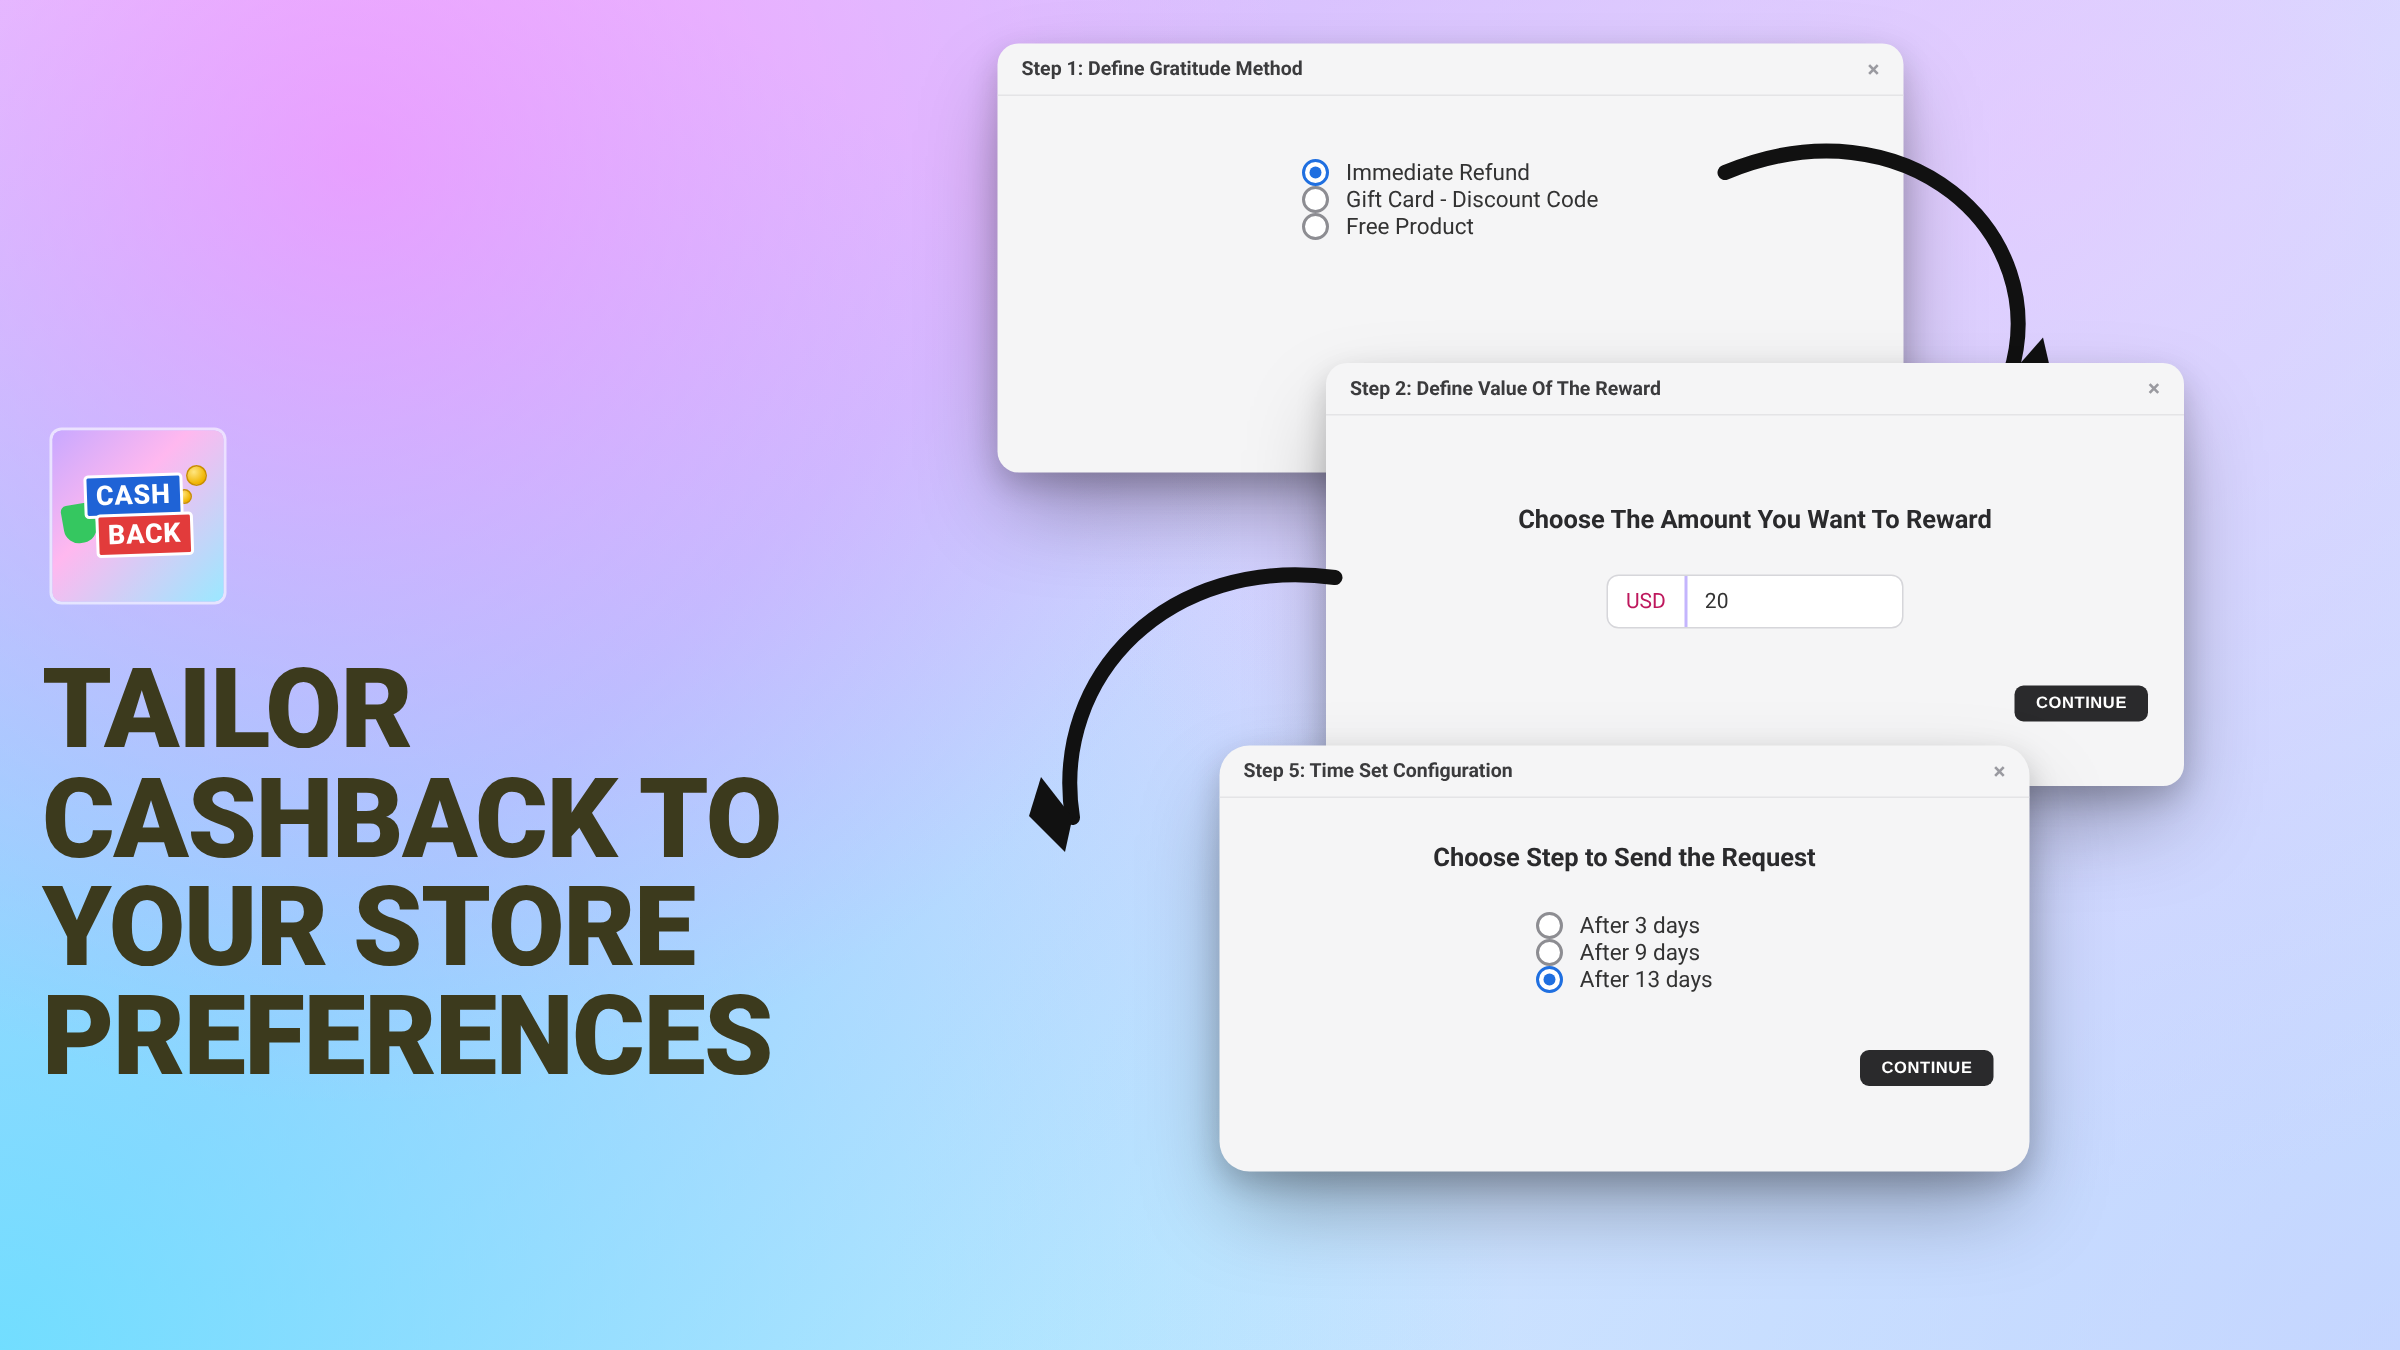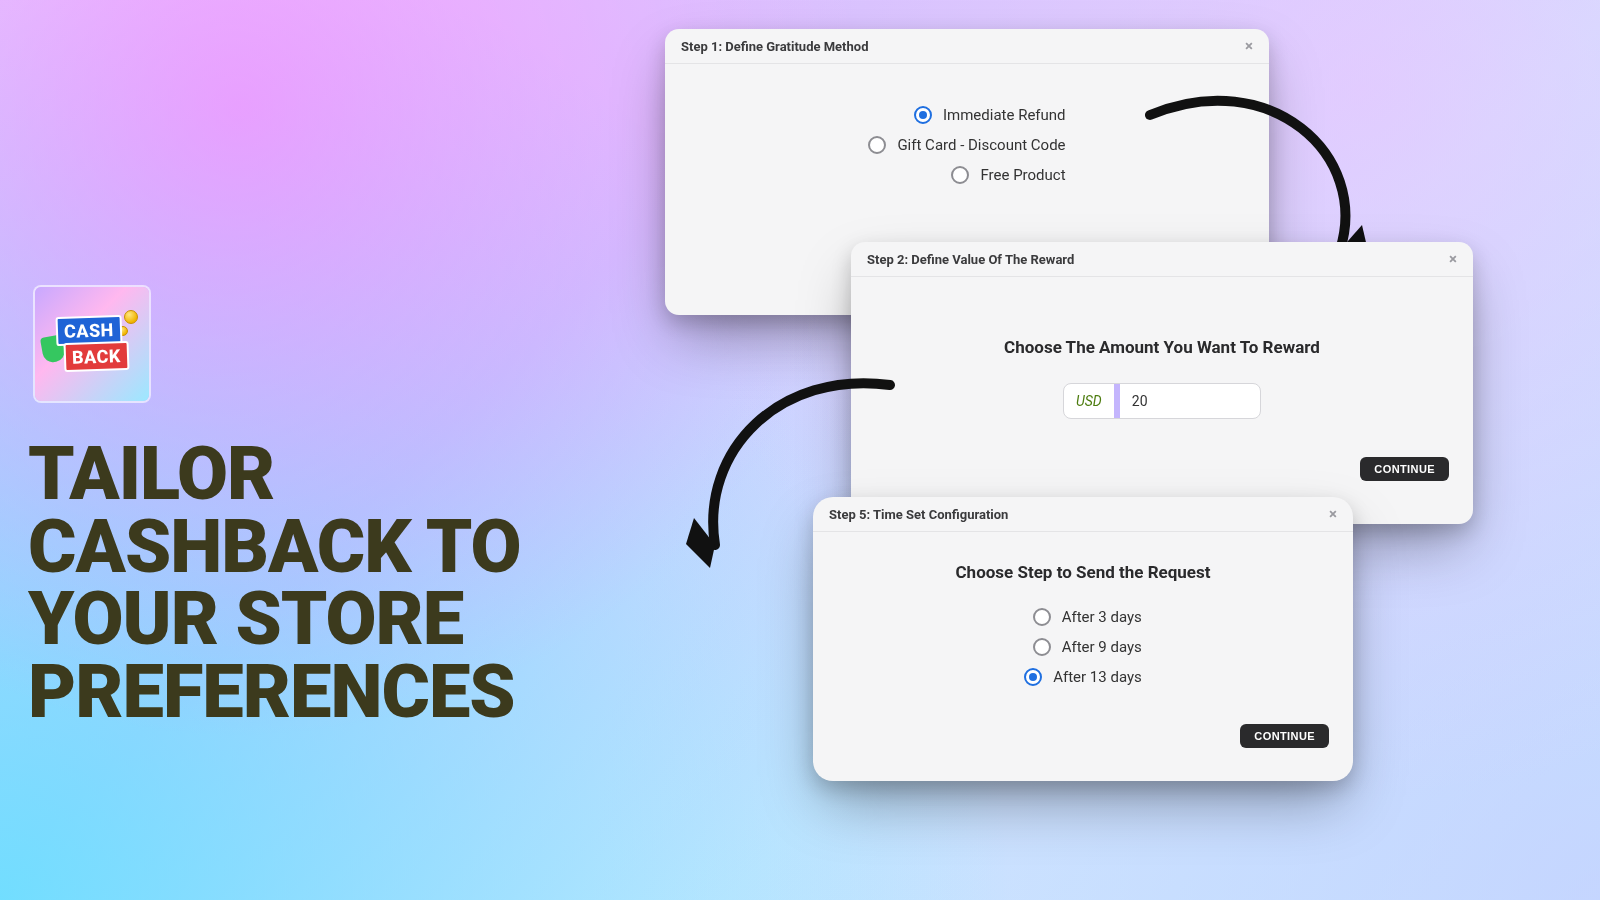--- a/index.html
+++ b/index.html
@@ -66,46 +66,46 @@
   }
   .card-header {
     display:flex; align-items:center; justify-content:space-between;
     padding:10px 16px 9px 16px;
     border-bottom:1px solid #e4e4e6;
     font-size:13px; font-weight:700; color:#3b3b3d;
   }
   .close-x { color:#9a9aa0; font-size:15px; cursor:pointer; line-height:1; }
   .card-body { padding:34px 20px 28px 20px; text-align:center; }
   .card-title { font-size:17px; font-weight:700; color:#2a2a2c; margin-bottom:26px; }
-  .options { display:inline-flex; flex-direction:column; align-items:flex-end; gap:12px; }
+  .options { display:inline-flex; flex-direction:column; align-items:flex-start; gap:0; }
   .opt { display:flex; align-items:center; gap:11px; font-size:15px; color:#333; cursor:pointer; }
   .radio {
     width:18px; height:18px; border-radius:50%;
     border:2px solid #8d8d92; background:#fff; position:relative; flex:0 0 18px;
   }
   .radio.sel { border-color:#1f6fe0; }
   .radio.sel::after {
     content:""; position:absolute; inset:3px; border-radius:50%; background:#1f6fe0;
   }
   .card-footer { display:flex; justify-content:flex-end; padding:10px 24px 14px; }
   .btn-continue {
     background:#2a2a2c; color:#fff; font-size:11px; font-weight:700;
     letter-spacing:.4px; padding:6px 14px; border-radius:6px; border:none; cursor:pointer;
   }
   .amount-field {
     display:inline-flex; align-items:center;
     border:1px solid #d6d6da; background:#fff; border-radius:8px;
     width:198px; height:36px; overflow:hidden;
   }
-  .amount-prefix { padding:0 12px; color:#4d7c0f; font-size:14px; border-right:6px solid #c4b5fd; height:100%; display:flex; align-items:center;font-style:italic; }
+  .amount-prefix { padding:0 12px; color:#be185d; font-size:14px; border-right:2px solid #c4b5fd; height:100%; display:flex; align-items:center; }
   .amount-value { padding:0 12px; font-size:14px; color:#333; }
 
   
   .card1 { left:665px; top:29px;  width:604px; height:286px; }
-  .card2 { left:851px; top:242px; width:622px; height:282px; }
+  .card2 { left:884px; top:242px; width:572px; height:282px; }
   .card3 { left:813px; top:497px; width:540px; height:284px;border-radius:20px; }
 
   .card1 .card-body { padding-top:42px; }
   .card3 .card-body { padding-top:30px; }
 
   
   .arrow { position:absolute; pointer-events:none; }
   .arrow path { fill:none; stroke:#111; stroke-width:10; stroke-linecap:round; }
   .arrow .head { fill:#111; stroke:none; }
 </style>

